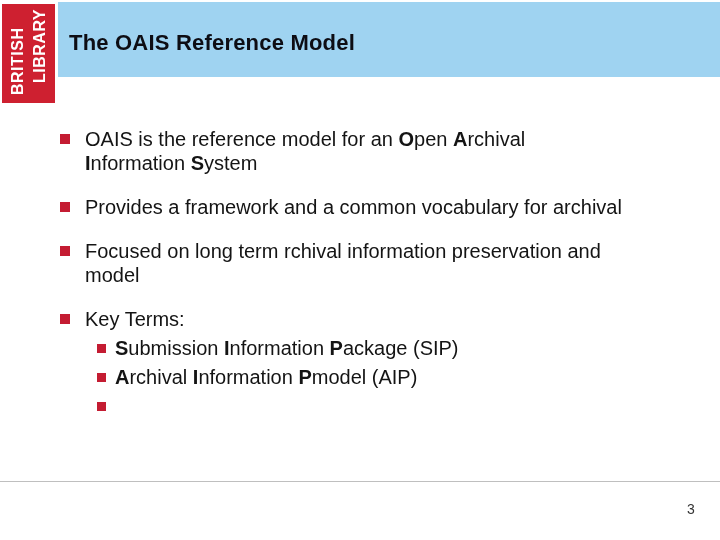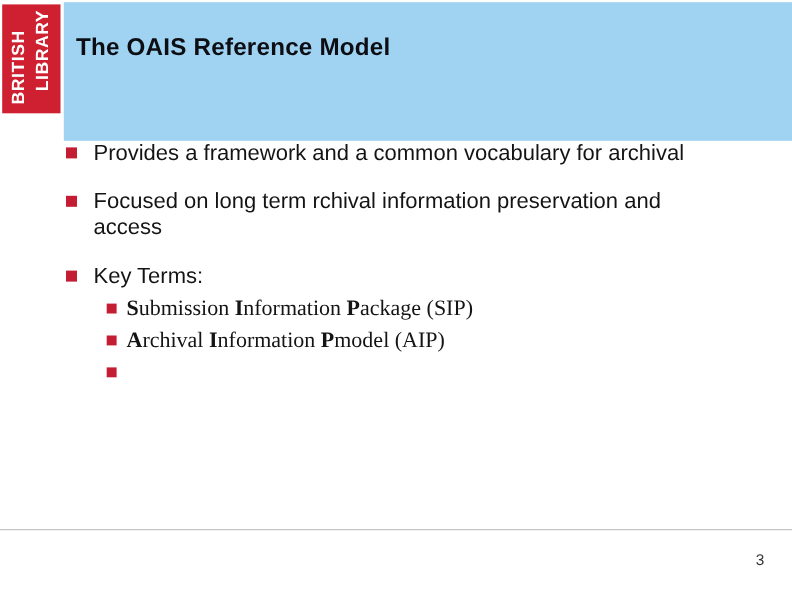--- a/index.html
+++ b/index.html
@@ -21,31 +21,31 @@
   .logo{position:absolute;left:2px;top:4px;width:53px;height:99px;background:var(--logo-red);}
   .logo-inner{
     position:absolute;left:0;top:99px;width:99px;height:53px;
     transform:rotate(-90deg);transform-origin:0 0;
     color:var(--logo-text);font-weight:bold;font-size:16px;letter-spacing:0.5px;
     line-height:22px;padding-top:5px;box-sizing:border-box;white-space:nowrap;
   }
   .logo-line1{padding-left:8px;}
   .logo-line2{padding-left:20px;}
   
-  .titlebar{position:absolute;left:58px;top:2px;width:662px;height:126px;background:var(--header-blue);}
+  .titlebar{position:absolute;left:58px;top:2px;width:662px;height:75px;background:var(--header-blue);}
   .title{position:absolute;left:11px;top:28px;margin:0;font-size:22px;font-weight:bold;
          color:var(--title-text);letter-spacing:0.2px;}
   
   .content{position:absolute;left:60px;top:127px;width:645px;
            font-size:20px;line-height:24px;color:var(--body-text);}
   .bullet-item{position:relative;padding-left:25px;margin-bottom:20px;}
   .bullet-item:last-child{margin-bottom:0;}
   .marker1{position:absolute;left:0;top:7px;width:10px;height:10px;background:var(--bullet-red);}
   .sub-list{margin-left:12px;}
-  .sub-item{position:relative;padding-left:18px;margin-top:5px;font-family:Liberation Serif, serif;}
+  .sub-item{position:relative;padding-left:18px;margin-top:5px;}
   .marker2{position:absolute;left:0;top:8px;width:9px;height:9px;background:var(--bullet-red);}
   b{font-weight:bold;}
   
   .footer-line{position:absolute;left:0;top:481px;width:720px;height:1px;background:var(--footer-line);}
   .page-number{position:absolute;left:687px;top:501px;font-size:14px;color:var(--page-number-text);}
 </style>
 </head>
 <body>
 
 <div class="slide">
@@ -55,22 +55,23 @@
       <div class="logo-line1">BRITISH</div>
       <div class="logo-line2">LIBRARY</div>
     </div>
   </div>
 
   <div class="titlebar">
     <h1 class="title">The OAIS Reference Model</h1>
   </div>
 
   <div class="content">
+      <div class="bullet-item"><span class="marker1"></span><span class="bullet-text"><span>OAIS is the reference model for an </span><b>O</b><span>pen </span><b>A</b><span>rchival</span><br><b>I</b><span>nformation </span><b>S</b><span>ystem</span></span></div>
       <div class="bullet-item"><span class="marker1"></span><span class="bullet-text"><span>Provides a framework and a common vocabulary for archival</span><br></span></div>
-      <div class="bullet-item"><span class="marker1"></span><span class="bullet-text"><span>Focused on long term rchival information preservation and</span><br><span>access</span></span></div>
+      <div class="bullet-item"><span class="marker1"></span><span class="bullet-text"><span>Focused on long term rchival information preservation and</span><br><span>model</span></span></div>
       <div class="bullet-item"><span class="marker1"></span><span class="bullet-text"><span>Key Terms:</span></span><div class="sub-list">
           <div class="sub-item"><span class="marker2"></span><span class="sub-text"><b>S</b><span>ubmission </span><b>I</b><span>nformation </span><b>P</b><span>ackage (SIP)</span></span></div>
           <div class="sub-item"><span class="marker2"></span><span class="sub-text"><b>A</b><span>rchival </span><b>I</b><span>nformation </span><b>P</b><span>model (AIP)</span></span></div>
           <div class="sub-item"><span class="marker2"></span></div>
         </div></div>
     </div>
 
   <div class="footer-line"></div>
   <div class="page-number">3</div>
 

